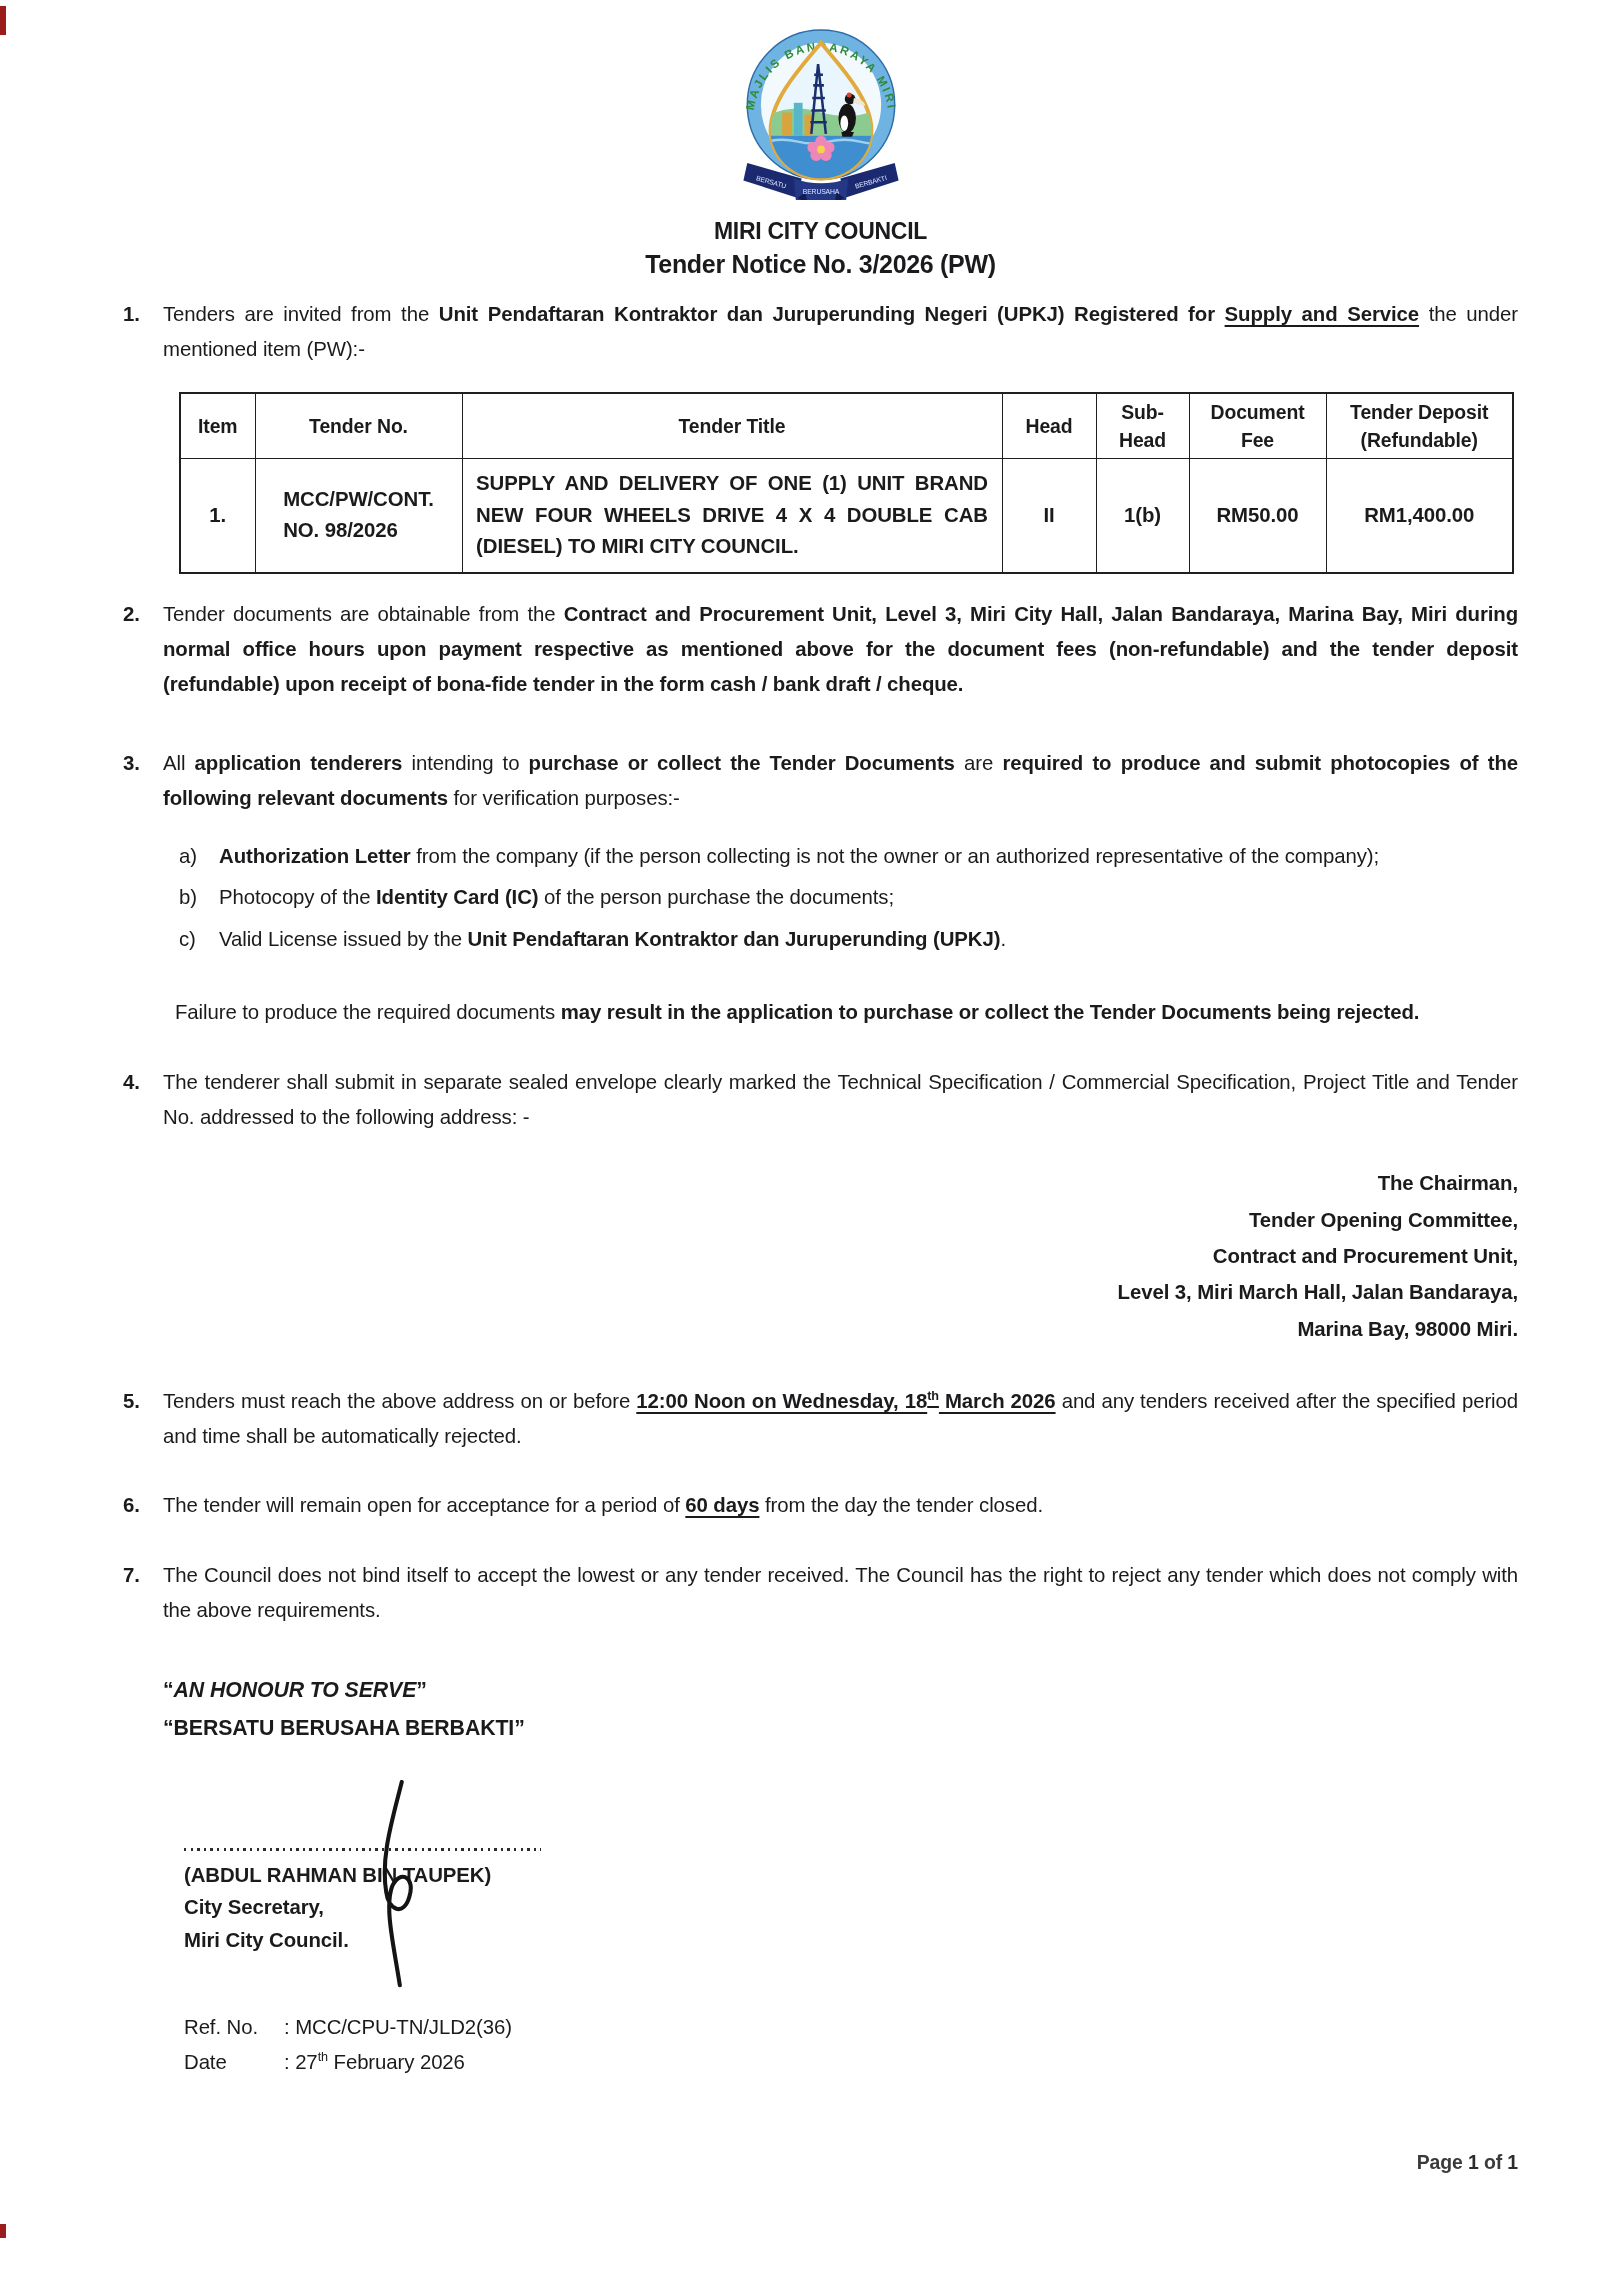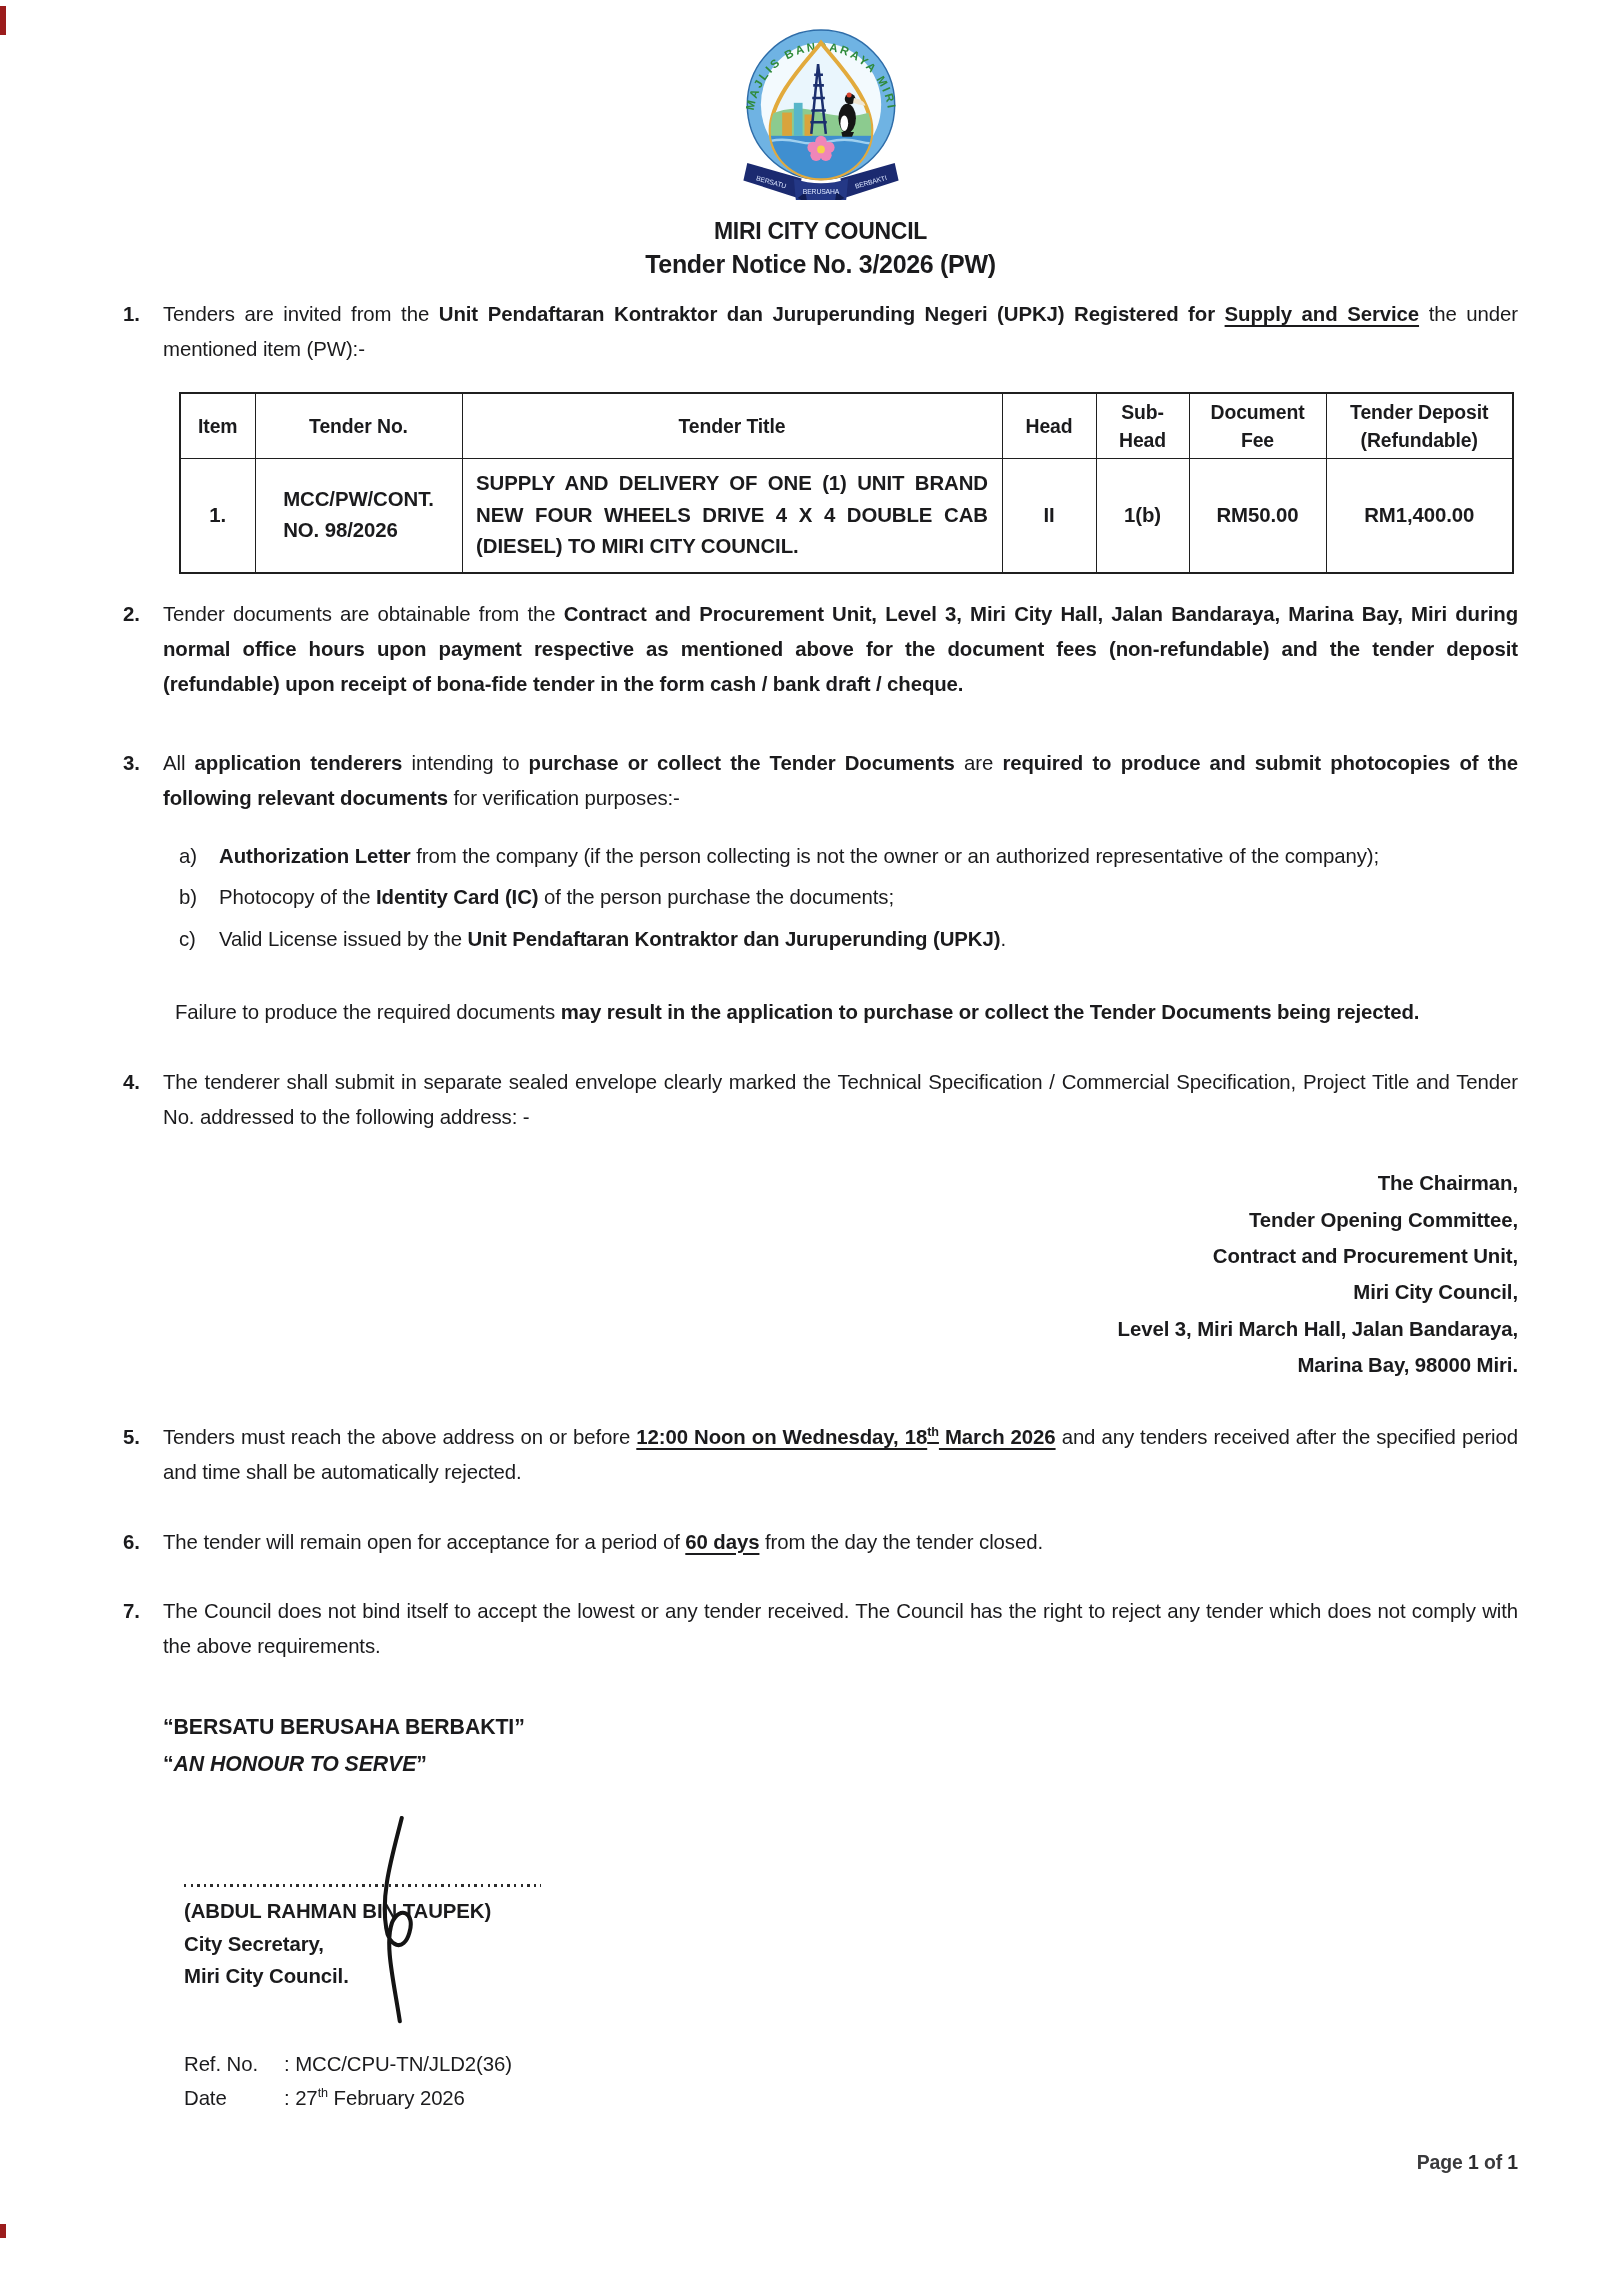--- a/index.html
+++ b/index.html
@@ -229,43 +229,42 @@
 
     <div class="para p4">
       <span class="num">4.</span>
       <div class="ptext"><span>The tenderer shall submit in separate sealed envelope clearly marked the Technical Specification / Commercial Specification, Project Title and Tender No. addressed to the following address: -</span></div>
     </div>
 
     <div class="address">
       <div>The Chairman,</div>
       <div>Tender Opening Committee,</div>
       <div>Contract and Procurement Unit,</div>
-      <div>Miri City Council,</div>
       <div>Level 3, Miri March Hall, Jalan Bandaraya,</div>
       <div>Marina Bay, 98000 Miri.</div>
     </div>
 
     <div class="para p5">
       <span class="num">5.</span>
       <div class="ptext"><span>Tenders must reach the above address on or before </span><span class="b u">12:00 Noon on Wednesday, 18</span><sup class="b u">th</sup><span class="b u"> March 2026</span><span> and any tenders received after the specified period and time shall be automatically rejected.</span></div>
     </div>
 
     <div class="para p6">
       <span class="num">6.</span>
       <div class="ptext"><span>The tender will remain open for acceptance for a period of </span><span class="b u">60 days</span><span> from the day the tender closed.</span></div>
     </div>
 
     <div class="para p7">
       <span class="num">7.</span>
       <div class="ptext"><span>The Council does not bind itself to accept the lowest or any tender received. The Council has the right to reject any tender which does not comply with the above requirements.</span></div>
     </div>
 
     <div class="motto">
+      <div><span class="b">“</span><span class="b i">AN HONOUR TO SERVE</span><span class="b">”</span></div>
       <div><span class="b">“BERSATU BERUSAHA BERBAKTI”</span></div>
-      <div><span class="b">“</span><span class="b i">AN HONOUR TO SERVE</span><span class="b">”</span></div>
     </div>
 
     <div class="sig-block">
       <svg class="sig-stroke" width="175" height="213" viewBox="0 0 180 220">
         <path d="M82 2 C72 42 60 80 66 116 C68 134 84 142 90 120 C96 100 80 92 72 110 C64 132 74 172 80 212" fill="none" stroke="#141414" stroke-width="4.2" stroke-linecap="round"></path>
       </svg>
       <div class="dotline"></div>
       <div class="sig-name">(ABDUL RAHMAN BIN TAUPEK)</div>
       <div class="sig-line">City Secretary,</div>
       <div class="sig-line">Miri City Council.</div>

